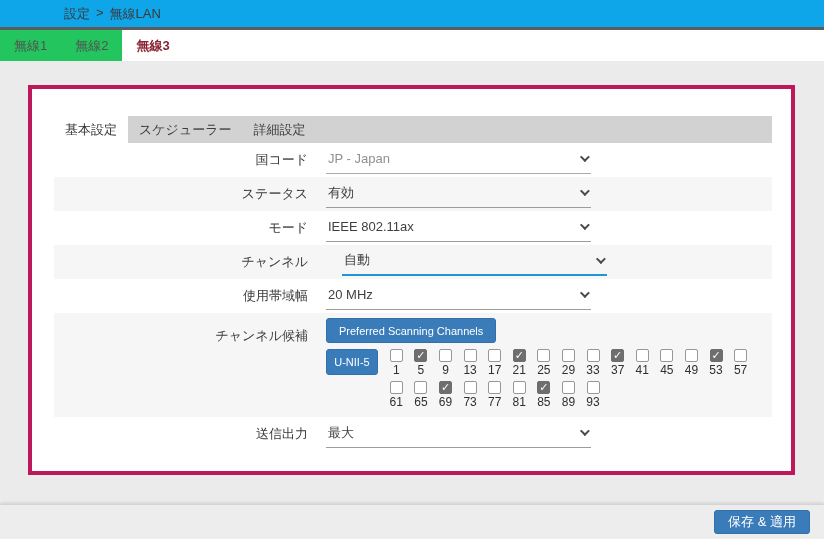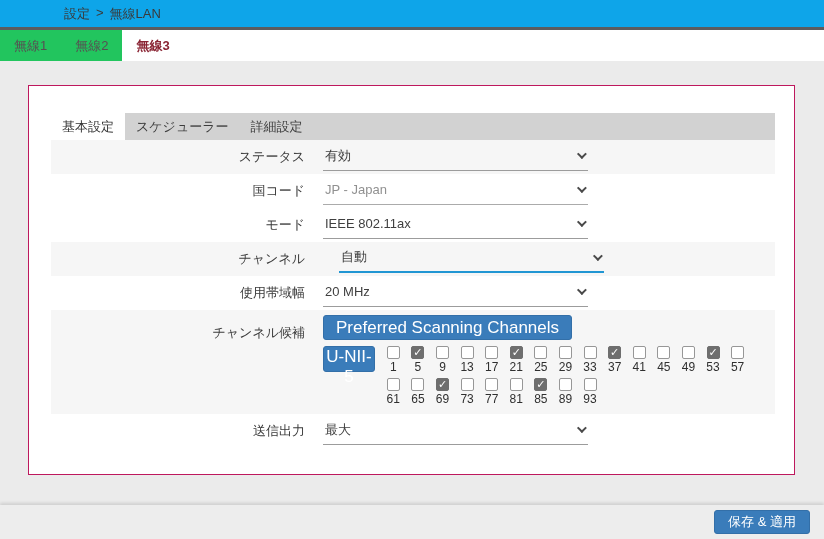--- a/index.html
+++ b/index.html
@@ -30,21 +30,21 @@
   }
   .top-tab.active {
     background: #ffffff; color: #8a2433; font-weight: bold;
   }
 
   
   .card {
     margin: 24px 29px 0 28px;
     height: 390px;
     background: #ffffff;
-    border: 1px solid #be185d;
+    border: 4px solid #be185d;
     padding: 27px 19px 0 22px;
   }
 
   
   .inner-tabs { height: 27px; background: #d2d2d2; display: flex; }
   .inner-tab {
     height: 27px; line-height: 27px; padding: 0 11px;
     color: #3c3c3c; cursor: pointer;
   }
   .inner-tab.active { background: #ffffff; color: #333; }
@@ -73,21 +73,21 @@
     transform: rotate(45deg) translateY(-2px);
     flex: 0 0 7px;
   }
 
   
   .cand-row { display: flex; background: #f6f6f6; padding: 5px 0 8px 0; }
   .cand-row .row-label { padding-top: 9px; align-self: flex-start; }
   .cand-content { display: flex; flex-direction: column; }
   .btn-blue {
     background: #3a7cba; color: #ffffff; border: 1px solid #336fa8;
-    border-radius: 3px; font-size: 17px;
+    border-radius: 3px; font-size: 11px;
     font-family: "Liberation Sans", "DejaVu Sans", sans-serif;
     cursor: pointer;
   }
   .psc-btn { height: 25px; padding: 0 12px; align-self: flex-start; }
   .band-line { display: flex; margin-top: 6px; align-items: flex-start; }
   .band-btn { height: 26px; width: 52px; margin-right: 6px; }
   .cb-grid { display: flex; flex-direction: column; gap: 4px; }
   .cb-row { display: flex; }
   .cb-item {
     width: 24.6px; display: flex; flex-direction: column; align-items: center;
@@ -130,32 +130,32 @@
 </div>
 
 <div class="card">
 
   <div class="inner-tabs">
     <div class="inner-tab active">基本設定</div>
     <div class="inner-tab">スケジューラー</div>
     <div class="inner-tab">詳細設定</div>
   </div>
 
+  <div class="form-row">
+    <div class="row-label">国コード</div>
+    <div class="uselect disabled">
+      <span class="val">JP - Japan</span>
+      <span class="chev"></span>
+    </div>
+  </div>
+
   <div class="form-row striped">
     <div class="row-label">ステータス</div>
     <div class="uselect">
       <span class="val">有効</span>
-      <span class="chev"></span>
-    </div>
-  </div>
-
-  <div class="form-row">
-    <div class="row-label">国コード</div>
-    <div class="uselect disabled">
-      <span class="val">JP - Japan</span>
       <span class="chev"></span>
     </div>
   </div>
 
   <div class="form-row">
     <div class="row-label">モード</div>
     <div class="uselect">
       <span class="val">IEEE 802.11ax</span>
       <span class="chev"></span>
     </div>

